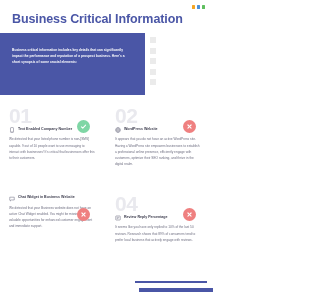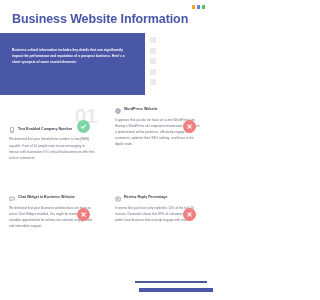--- a/index.html
+++ b/index.html
@@ -97,21 +97,20 @@
     position: relative;
     padding: 6px 9px 0 9px;
     box-sizing: border-box;
   }
   .num {
     font-size: 21px;
     font-weight: bold;
     color: #e9e9ee;
     line-height: 0.95;
     letter-spacing: -0.5px;
-    text-align: right;
   }
   .headrow {
     display: flex;
     align-items: flex-start;
     gap: 3px;
     margin-top: 1px;
     width: 66px;
   }
   .hicon {
     flex: 0 0 auto;
@@ -171,21 +170,21 @@
 <body>
 
 <div class="page">
 
   <div class="topdots">
     <span style="background:#f5a623"></span>
     <span style="background:#4a90d9"></span>
     <span style="background:#5fbf5f"></span>
   </div>
 
-  <div class="title">Business Website Information</div>
+  <div class="title">Business Critical Information</div>
 
   <div class="intro">
     <p>Business critical information includes key details that can significantly impact the performance and reputation of a prospect business. Here's a short synopsis of some crucial elements:</p>
   </div>
 
   <div class="sqcol">
     <i></i>
     <i></i>
     <i></i>
     <i></i>
@@ -207,20 +206,21 @@
       </div>
       <div class="body">We detected that your listed phone number is non-[SMS] capable. 9 out of 10 people want to use messaging to interact with businesses! It's critical that businesses offer this to their customers.</div>
       <div class="badge ok">
         <svg viewBox="0 0 16 16" fill="none" stroke="#ffffff" stroke-width="2.4" stroke-linecap="round" stroke-linejoin="round">
           <polyline points="3.2,8.6 6.4,11.6 12.8,4.8"></polyline>
         </svg>
       </div>
     </div>
 
     <div class="item">
+      <div class="num">02</div>
       <div class="headrow">
         <span class="hicon">
           <svg viewBox="0 0 16 16" fill="none" stroke="currentColor" stroke-width="1.4">
             <circle cx="8" cy="8" r="6.3"></circle>
             <line x1="1.7" y1="8" x2="14.3" y2="8"></line>
             <ellipse cx="8" cy="8" rx="3" ry="6.3"></ellipse>
           </svg>
         </span>
         <span class="htext">WordPress Website</span>
       </div>
@@ -245,20 +245,21 @@
       <div class="body">We detected that your Business website does not have an active Chat Widget enabled. You might be missing out on valuable opportunities for enhanced customer engagement and immediate support.</div>
       <div class="badge no">
         <svg viewBox="0 0 16 16" fill="none" stroke="#ffffff" stroke-width="2.4" stroke-linecap="round">
           <line x1="4.4" y1="4.4" x2="11.6" y2="11.6"></line>
           <line x1="11.6" y1="4.4" x2="4.4" y2="11.6"></line>
         </svg>
       </div>
     </div>
 
     <div class="item">
+      <div class="num">04</div>
       <div class="headrow">
         <span class="hicon">
           <svg viewBox="0 0 16 16" fill="none" stroke="currentColor" stroke-width="1.4">
             <rect x="2" y="2.6" width="12" height="10.8" rx="1.2"></rect>
             <line x1="4.6" y1="6.2" x2="11.4" y2="6.2"></line>
             <line x1="4.6" y1="9.6" x2="9" y2="9.6"></line>
           </svg>
         </span>
         <span class="htext">Review Reply Percentage</span>
       </div>

